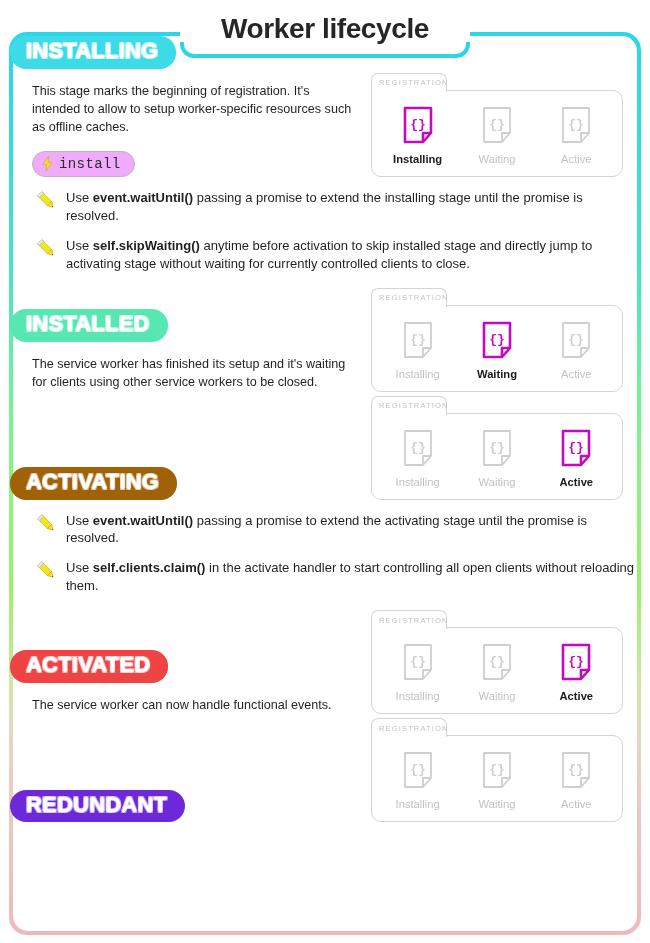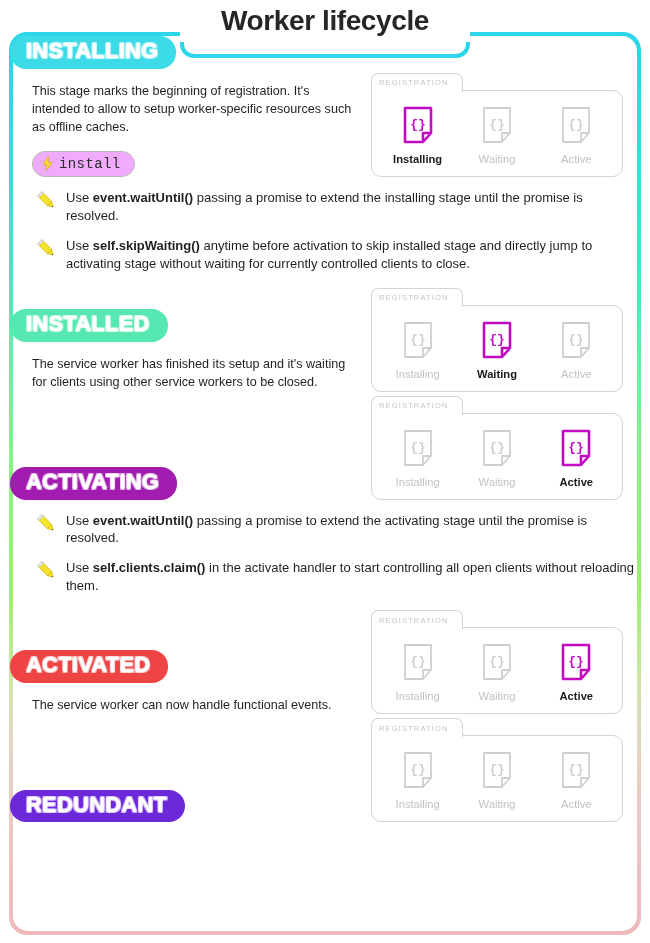--- a/index.html
+++ b/index.html
@@ -9,21 +9,21 @@
     height: 943px;
     background: #ffffff;
     font-family: "Liberation Sans", sans-serif;
     overflow: hidden;
     position: relative;
   }
 
   
   .title-wrap {
     position: absolute;
-    top: 0; left: 0; right: 0;
+    top: 8px; left: 0; right: 0;
     height: 48px;
     display: flex;
     align-items: flex-start;
     justify-content: center;
     z-index: 5;
   }
   .title {
     font-size: 28px;
     font-weight: bold;
     color: #262626;
@@ -195,21 +195,21 @@
   
   .reg-card {
     position: relative;
     width: 252px;
     padding-top: 17px;
   }
   .reg-tab {
     position: absolute;
     top: 0;
     left: 0;
-    width: 92px;
+    width: 76px;
     height: 19px;
     border: 1.5px solid #d4d4d4;
     border-bottom: none;
     border-top-left-radius: 7px;
     border-top-right-radius: 7px;
     background: #ffffff;
     display: flex;
     align-items: center;
     padding-left: 7px;
     z-index: 2;
@@ -376,21 +376,21 @@
       </div>
             </div>
     </div>
         </div>
       </div>
 
     </div>
     <div class="stage">
       <div class="stage-top">
         <div class="stage-left">
-          <div class="badge" style="background:#a21caf">ACTIVATING</div>
+          <div class="badge" style="background:#a16207">ACTIVATING</div>
         </div>
         <div class="stage-right">
           <div class="reg-card">
       <div class="reg-tab">
         <span class="reg-tab-label">REGISTRATION</span>
       </div>
       <div class="reg-body">
               <div class="reg-slot">
         <svg class="doc-icon" viewBox="0 0 30 38">
     <path d="M2 2 H28 V27 L20 36 H2 Z" fill="none" stroke="#cfcfcf" stroke-width="1.8" stroke-linejoin="round"></path>

